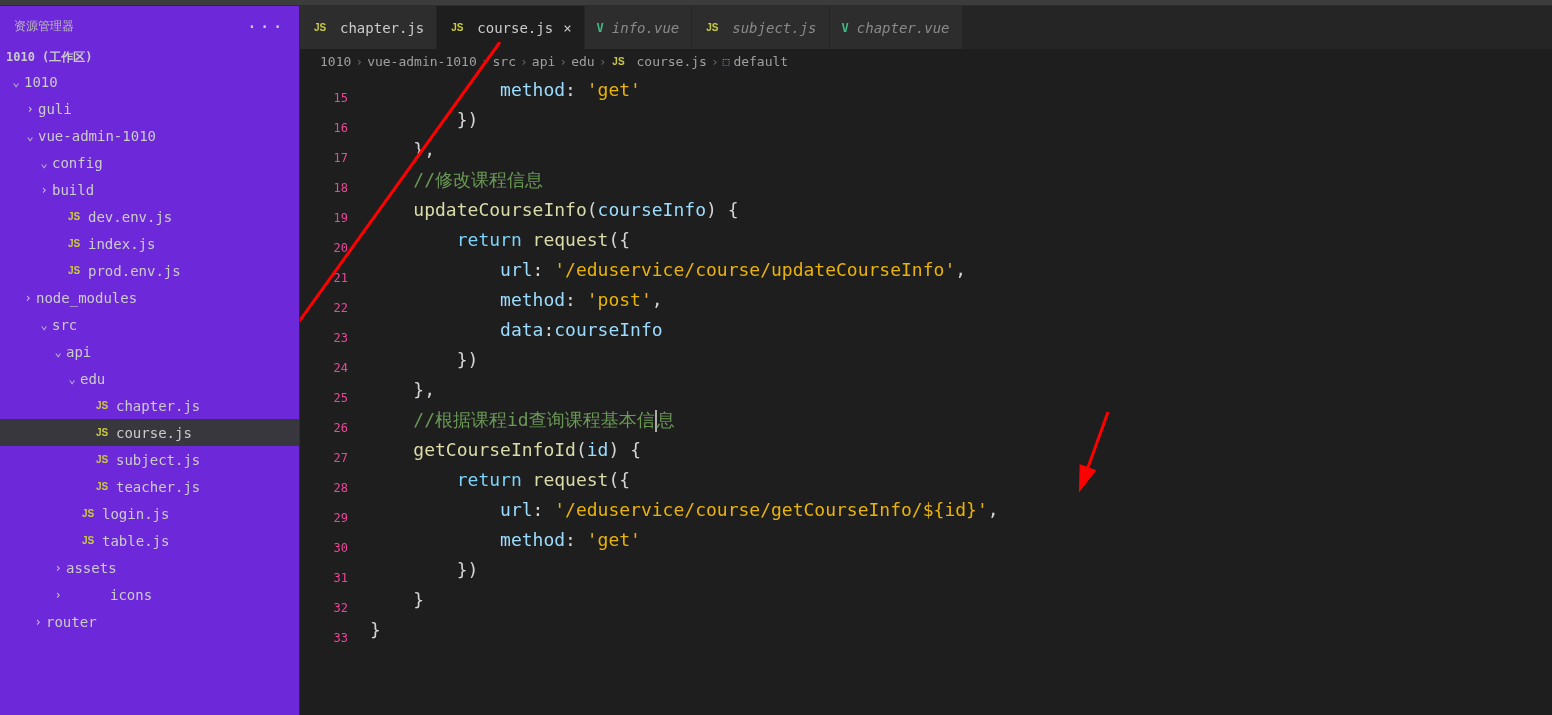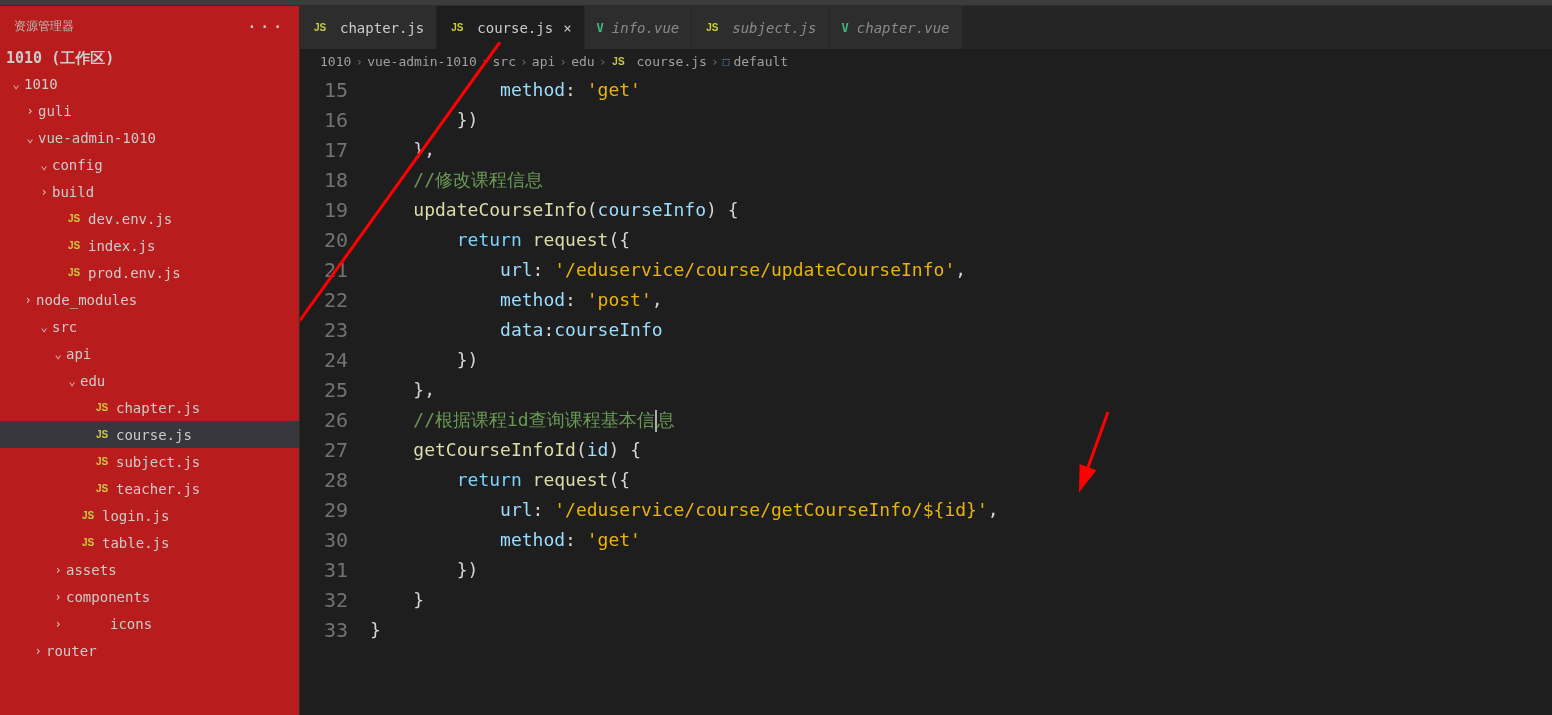--- a/index.html
+++ b/index.html
@@ -1,44 +1,44 @@
 <!DOCTYPE html>
 <html><head>
   <meta charset="utf-8">
   <style>
     * { margin: 0; padding: 0; box-sizing: border-box; }
     body { font-family: "Segoe UI", Consolas, monospace; background: #1e1e1e; color: #cccccc; font-size: 13px; overflow: hidden; height: 715px; width: 1552px; }
     .top-menu { height: 6px; background: #3c3c3c; border-bottom: 1px solid #2d2d2d; }
     .main { display: flex; height: calc(100% - 6px); }
-    .sidebar { width: 300px; background: #b91c1c; display: flex; flex-direction: column; border-right: 1px solid #2d2d2d; }
+    .sidebar { width: 300px; background: #6d28d9; display: flex; flex-direction: column; border-right: 1px solid #2d2d2d; }
     .explorer-header { padding: 10px 14px; font-size: 12px; color: #bbb; display: flex; justify-content: space-between; align-items: center; }
     .dots { font-size: 18px; letter-spacing: 2px; color: #ccc; cursor: pointer; }
     .section-header { padding: 4px 6px; font-size: 11px; font-weight: bold; color: #ccc; text-transform: uppercase; }
-    .workspace { padding: 2px 6px; font-size: 15px; font-weight: bold; color: #ccc; }
+    .workspace { padding: 2px 6px; font-size: 12px; font-weight: bold; color: #ccc; }
     .tree { flex: 1; overflow-y: auto; font-size: 14px; }
     .tree-item { display: flex; align-items: center; height: 27px; cursor: pointer; padding-right: 8px; }
     .tree-item.selected { background: #37373d; }
     .chevron { width: 16px; text-align: center; color: #ccc; font-size: 12px; user-select: none; }
     .chevron.down::before { content: "⌄"; display: inline-block; }
     .chevron.right::before { content: "›"; display: inline-block; }
     .icon-js { color: #cbcb41; font-weight: bold; font-size: 10px; margin-right: 6px; font-family: sans-serif; width: 16px; text-align: center; }
     .tree-item .label { color: #ccc; }
     .editor-area { flex: 1; display: flex; flex-direction: column; background: #1e1e1e; min-width: 0; position: relative; }
     .tabs { display: flex; background: #252526; height: 43px; }
     .tab { display: flex; align-items: center; padding: 0 12px; gap: 6px; background: #2d2d2d; border-right: 1px solid #252526; cursor: pointer; font-size: 14px; }
     .tab.active { background: #1e1e1e; }
     .tab .close { color: #ccc; font-size: 14px; margin-left: 4px; }
     .tab .fname { color: #ccc; }
     .tab.italic .fname { font-style: italic; color: #8a8a8a; }
     .icon-vue { color: #41b883; font-weight: bold; font-size: 12px; margin-right: 2px; }
     .breadcrumb { height: 26px; display: flex; align-items: center; padding: 0 20px; font-size: 13px; color: #a0a0a0; gap: 4px; background: #1e1e1e; border-bottom: 1px solid #1e1e1e; }
     .breadcrumb .sep { color: #666; }
     .bc-item { display: inline-flex; align-items: center; gap: 4px; }
     .code-area { flex: 1; display: flex; overflow: hidden; font-family: Consolas, monospace; font-size: 18px; line-height: 30px; }
-    .gutter { width: 70px; color: #737373; text-align: right; padding-right: 22px; user-select: none; font-size: 20px; }
+    .gutter { width: 70px; color: #ec4899; text-align: right; padding-right: 22px; user-select: none; font-size: 12px; margin-top: 8px; }
     .gutter .lineno { height: 30px; }
     .code { flex: 1; white-space: pre; }
     .code .line { height: 30px; }
     .kw { color: #7dd3fc; }
     .fn { color: #dcdcaa; }
     .param { color: #9cdcfe; }
     .prop { color: #9cdcfe; }
     .str { color: #eab308; }
     .cmt { color: #6a9955; }
     .plain { color: #d4d4d4; }
@@ -135,24 +135,20 @@
         </div>
         <div class="tree-item" style="padding-left: 64px;">
           <span style="width: 16px;"></span>
           <span class="icon-js">JS</span>
           <span class="label">table.js</span>
         </div>
         <div class="tree-item" style="padding-left: 50px;">
           <span class="chevron right"></span>
           <span class="label">assets</span>
         </div>
-        <div class="tree-item" style="padding-left: 50px;">
-          <span class="chevron right"></span>
-          <span class="label">components</span>
-        </div>
         <div class="tree-item" style="padding-left: 50px; gap: 44px;">
           <span class="chevron right"></span>
           <span class="label">icons</span>
         </div>
         <div class="tree-item" style="padding-left: 30px;">
           <span class="chevron right"></span>
           <span class="label">router</span>
         </div>
       </div>
   </div>

